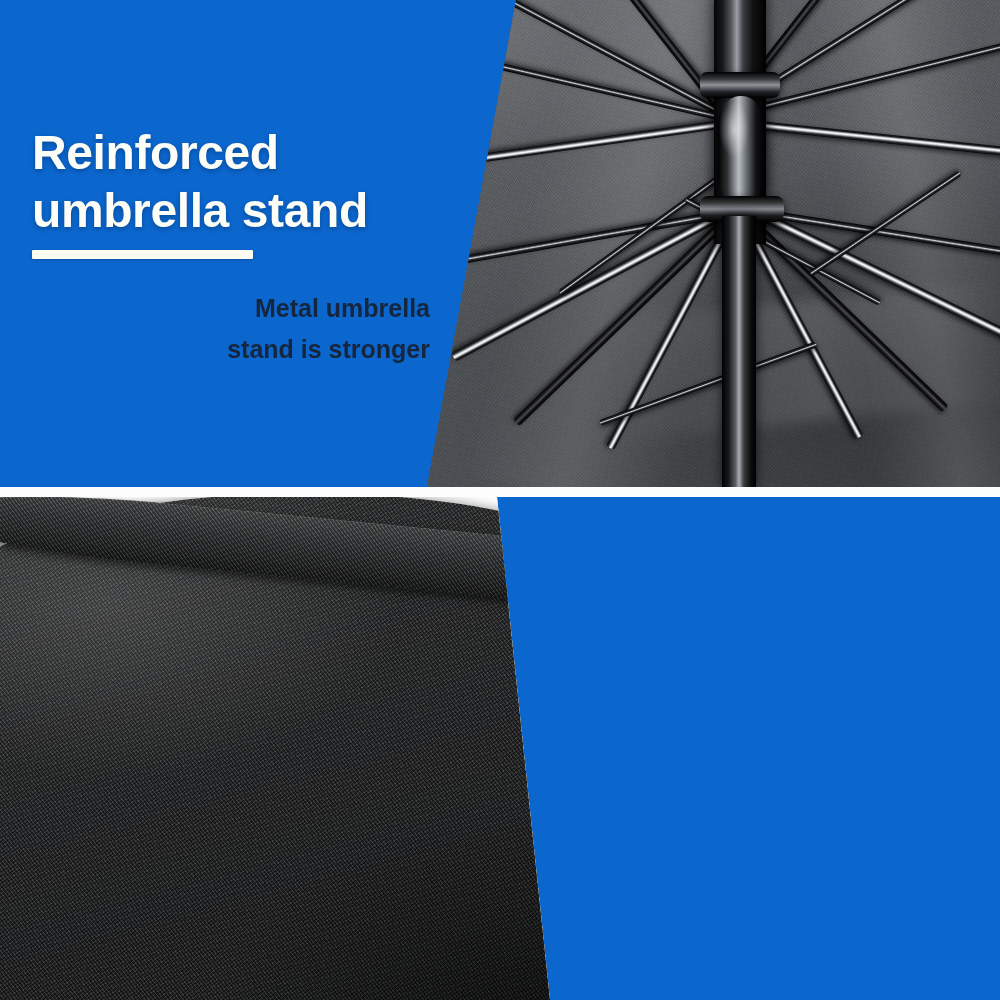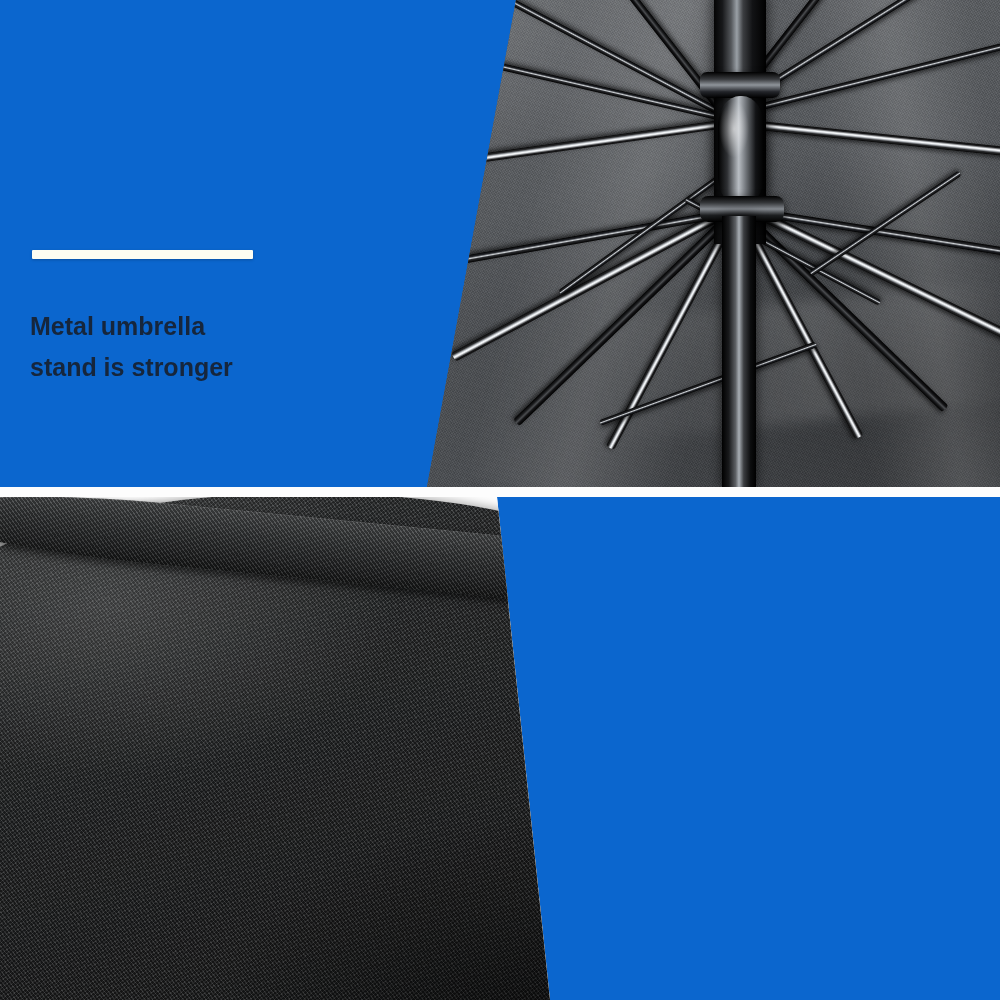--- a/index.html
+++ b/index.html
@@ -142,21 +142,21 @@
     position:absolute;
     color:#16263c;
     font-weight:bold;
     font-size:25px;
     line-height:41px;
     white-space:pre-line;
   }
 
   #top-headline{ left:32px; top:124px; width:420px; }
   #top-underline{ left:32px; top:250px; width:221px; }
-  #top-subtitle{ left:30px; top:306px; width:400px; }
+  #top-subtitle{ left:30px; top:288px; width:400px;text-align:right; }
 </style>
 </head>
 <body>
 
 <div id="page">
 
   <section class="panel" id="panel-top">
 
     <div id="top-photo">
       <div class="fabric"></div>
@@ -190,20 +190,22 @@
       <div class="rib thin" style="left:600px; top:420px; width:230px; height:6px; transform:rotate(-20deg);"></div>
       <div class="rib thin" style="left:960px; top:170px; width:180px; height:6px; transform:rotate(146deg);"></div>
 
       <div id="shaft"></div>
       <div id="shaft-collar"></div>
       <div id="hub"></div>
       <div id="hub-lower"></div>
       <div id="shaft-lower"></div>
     </div>
 
+    <h2 class="headline" id="top-headline">Reinforced
+umbrella stand</h2>
     <div class="underline" id="top-underline"></div>
     <p class="subtitle" id="top-subtitle">Metal umbrella
 stand is stronger</p>
   </section>
 
   <div id="seam"></div>
 
   <section class="panel" id="panel-bottom">
 
     <div id="bottom-photo">

